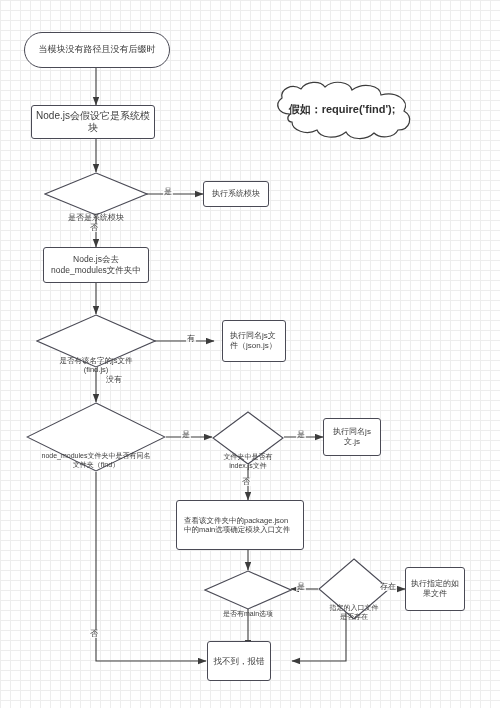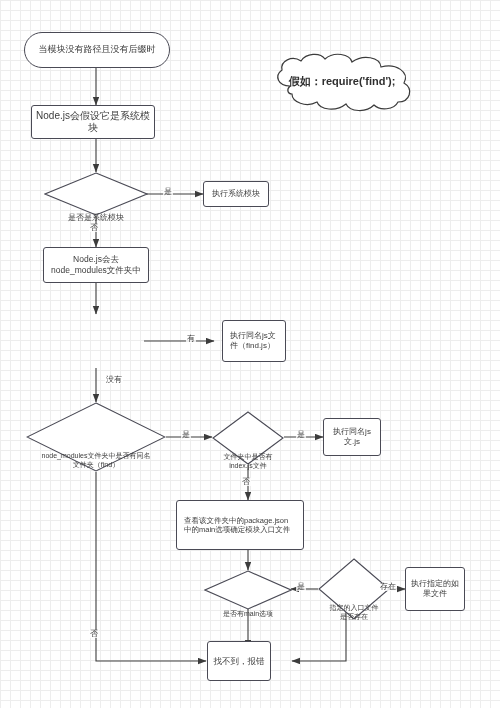--- a/index.html
+++ b/index.html
@@ -81,20 +81,21 @@
   .edge-label {
     position: absolute;
     color: #3c3c3c;
     background: rgba(255,255,255,0.82);
     padding: 0 1px;
     white-space: nowrap;
     line-height: 1;
   }
   .cloud-wrap {
     position: absolute;
+    margin-top: 28px;
   }
   .cloud-text {
     position: absolute;
     width: 100%;
     text-align: center;
     color: #2f2f2f;
     font-weight: bold;
     white-space: nowrap;
   }
 </style>
@@ -181,25 +182,34 @@
 
   <div class="node box" style="left:203px; top:181px; width:66px; height:26px; font-size:8px;">
     <span class="txt">执行系统模块</span>
   </div>
 
   <div class="node box" style="left:43px; top:247px; width:106px; height:36px; font-size:8.5px; flex-direction:column;">
     <span>Node.js会去</span>
     <span>node_modules文件夹中</span>
   </div>
 
+  <div class="diamond-wrap" style="left:36px; top:314px; width:120px; height:54px;">
+    <svg width="120" height="54" viewBox="0 0 120 54" xmlns="http://www.w3.org/2000/svg">
+      <polygon points="60,1 119,27 60,53 1,27" fill="#ffffff" stroke="#4a4a55" stroke-width="1.1"></polygon>
+    </svg>
+    <div class="diamond-label" style="font-size:7.5px; flex-direction:column;">
+      <span>是否有该名字的js文件</span>
+      <span>(find.js)</span>
+    </div>
+  </div>
 
   <div class="node box left-txt" style="left:222px; top:320px; width:64px; height:42px; font-size:8px;">
     <span class="txt" style="display:flex; flex-direction:column;">
       <span>执行同名js文</span>
-      <span>件（find.js）</span>
+      <span>件（json.js）</span>
     </span>
   </div>
 
   <div class="diamond-wrap" style="left:26px; top:402px; width:140px; height:70px;">
     <svg width="140" height="70" viewBox="0 0 140 70" xmlns="http://www.w3.org/2000/svg">
       <polygon points="70,1 139,35 70,69 1,35" fill="#ffffff" stroke="#4a4a55" stroke-width="1.1"></polygon>
     </svg>
     <div class="diamond-label" style="font-size:7px; flex-direction:column;">
       <span>node_modules文件夹中是否有同名</span>
       <span>文件夹（find）</span>

